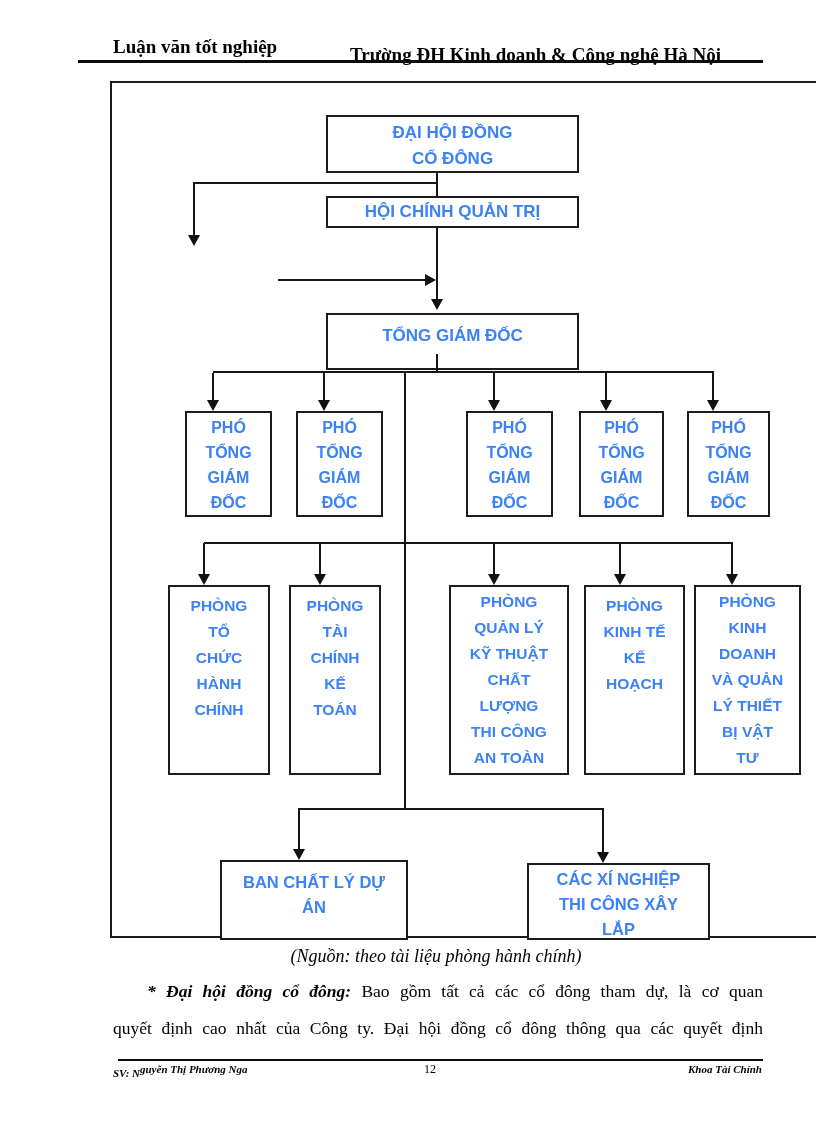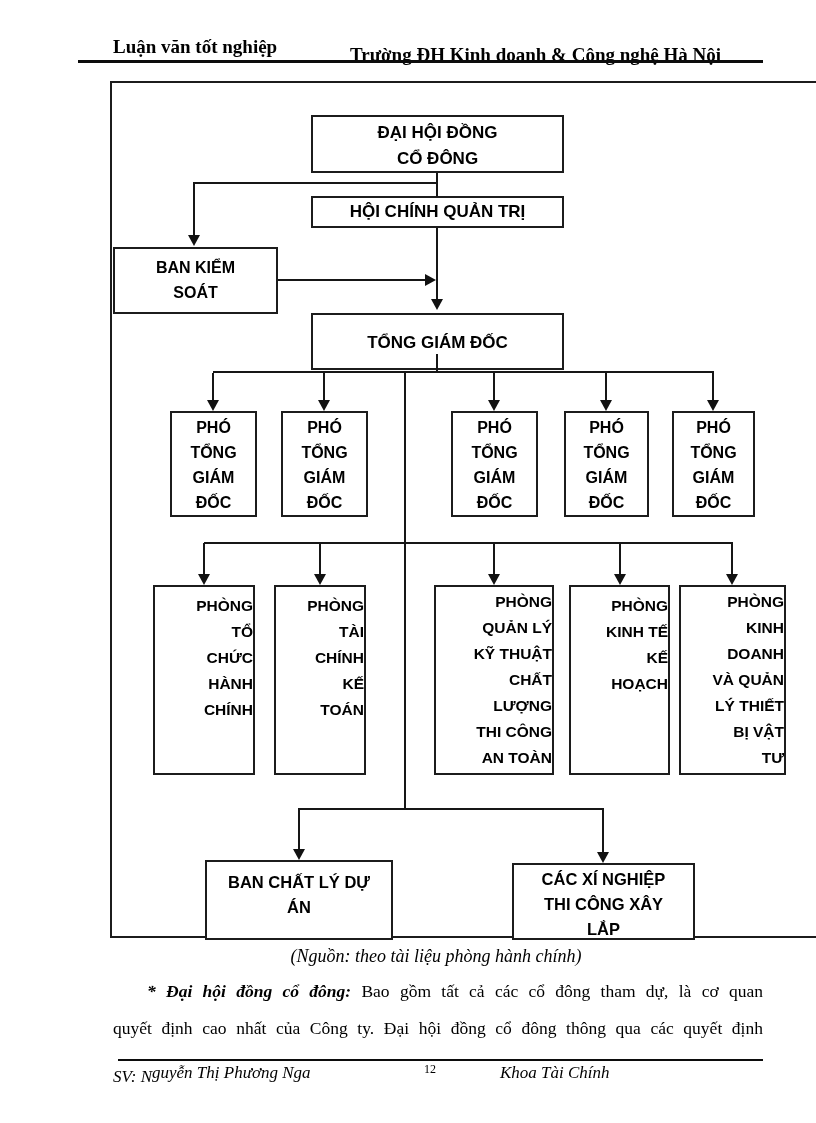--- a/index.html
+++ b/index.html
@@ -9,56 +9,54 @@
   
   .hf{font-weight:bold;font-size:19px;white-space:nowrap;}
   .rule{background:#0c0c0c;}
   
   #frame{position:absolute;left:110px;top:81px;width:706px;height:857px;
          border-top:2px solid #1c1c1c;border-left:2px solid #1c1c1c;border-bottom:2px solid #1c1c1c;
          box-sizing:border-box;}
   
   .obox{position:absolute;border:2px solid #1c1c1c;background:#fff;box-sizing:border-box;
         font-family:"Liberation Sans","DejaVu Sans",sans-serif;font-weight:bold;
-        text-align:center;white-space:pre-line;color:#000000;}
+        text-align:center;white-space:pre-line;color:#3b82f6;margin-left:15px;}
   .big{font-size:17px;line-height:26px;padding-top:3px;}
   .one{font-size:17px;line-height:28px;}
   .vbox{font-size:16px;line-height:25px;padding-top:2px;}
-  .pbox{font-size:15.5px;line-height:26px;padding-top:6px;text-align:right;}
+  .pbox{font-size:15.5px;line-height:26px;padding-top:6px;}
   .bbox{font-size:16.5px;line-height:25px;padding-top:4px;}
   
   .vl{position:absolute;width:2px;background:#161616;}
   .hl{position:absolute;height:2px;background:#161616;}
   .ahd{position:absolute;width:0;height:0;border-left:6px solid transparent;
        border-right:6px solid transparent;border-top:11px solid #111;}
   .ahr{position:absolute;width:0;height:0;border-top:6px solid transparent;
        border-bottom:6px solid transparent;border-left:11px solid #111;}
   
   #caption{left:110px;top:946px;width:652px;text-align:center;font-style:italic;font-size:18px;}
   .pline{left:113px;width:650px;font-size:17.5px;text-align:justify;text-align-last:justify;}
   .plead{font-weight:bold;font-style:italic;}
   #footer-left .low{position:relative;top:4px;}
-  #footer-left,#footer-right{font-weight:normal;font-style:italic;font-size:17px;white-space:nowrap;}
+  #footer-left,#footer-right{font-weight:bold;font-style:italic;font-size:11px;white-space:nowrap;}
   #page-num{font-size:12px;font-weight:normal;}
 </style>
 </head>
 <body>
 
 <div class="abs hf" style="left:113px;top:36px;">Luận văn tốt nghiệp</div>
 <div class="abs hf" style="left:350px;top:36px;width:413px;text-align:left;margin-top:8px;">Trường ĐH Kinh doanh &amp; Công nghệ Hà Nội</div>
 <div class="abs rule" style="left:78px;top:60px;width:685px;height:3px;"></div>
 
 <div id="frame">
 
   <div class="obox big" style="left:199px;top:32px;width:253px;height:58px;">ĐẠI HỘI ĐỒNG
 CỔ ĐÔNG</div>
   <div class="obox one" style="left:199px;top:113px;width:253px;height:32px;">HỘI CHÍNH QUẢN TRỊ</div>
-  <div class="obox vbox" style="left:1px;top:164px;width:165px;height:67px;padding-top:6px;">BAN KIỂM
-SOÁT</div>
-  <div class="obox one" style="left:199px;top:230px;width:253px;height:57px;padding-top:14px;text-align:center;">TỔNG GIÁM ĐỐC</div>
+  <div class="obox one" style="left:199px;top:230px;width:253px;height:57px;padding-top:7px;text-align:center;">TỔNG GIÁM ĐỐC</div>
 
   <div class="vl" style="left:324px;top:90px;height:24px;"></div>
   <div class="hl" style="left:82px;top:99px;width:244px;"></div>
   <div class="vl" style="left:81px;top:99px;height:54px;"></div>
   <div class="ahd" style="left:76px;top:152px;"></div>
   <div class="vl" style="left:324px;top:145px;height:72px;"></div>
   <div class="ahd" style="left:319px;top:216px;"></div>
   <div class="hl" style="left:166px;top:196px;width:148px;"></div>
   <div class="ahr" style="left:313px;top:191px;"></div>
 
@@ -152,13 +150,13 @@
 </div>
 
 <div class="abs" id="caption">(Nguồn: theo tài liệu phòng hành chính)</div>
 
 <div class="abs pline" style="top:981px;text-indent:34px;"><span class="plead">* Đại hội đồng cổ đông:</span><span> Bao gồm tất cả các cổ đông tham dự, là cơ quan</span></div>
 <div class="abs pline" style="top:1018px;">quyết định cao nhất của Công ty. Đại hội đồng cổ đông thông qua các quyết định</div>
 
 <div class="abs rule" style="left:118px;top:1059px;width:645px;height:2px;"></div>
 <div class="abs" id="footer-left" style="left:113px;top:1063px;"><span class="low">SV: N</span><span>guyễn Thị Phương Nga</span></div>
 <div class="abs" id="page-num" style="left:405px;top:1062px;width:50px;text-align:center;">12</div>
-<div class="abs" id="footer-right" style="left:500px;top:1063px;width:262px;">Khoa Tài Chính</div>
+<div class="abs" id="footer-right" style="left:500px;top:1063px;width:262px;text-align:right;">Khoa Tài Chính</div>
 
 </body></html>

